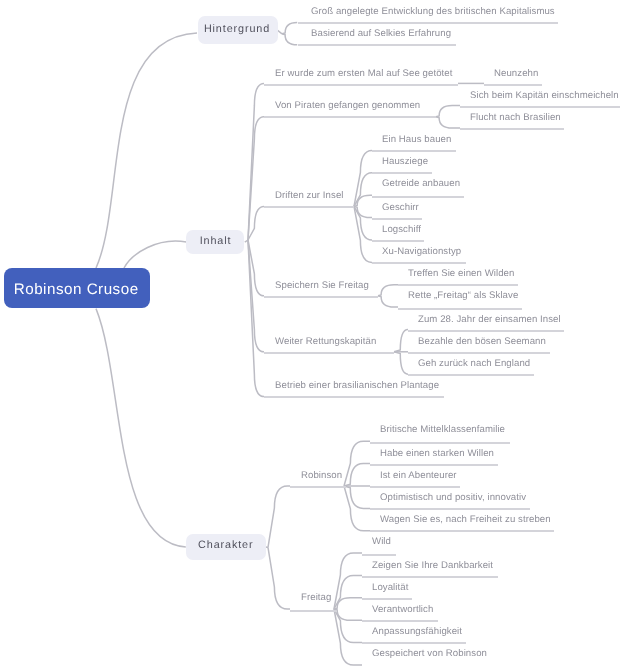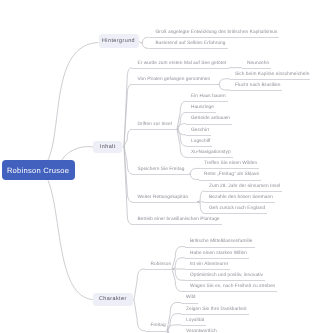--- a/index.html
+++ b/index.html
@@ -1,18 +1,18 @@
 <!DOCTYPE html>
 <html><head>
 <meta charset="utf-8">
 <title>Robinson Crusoe</title>
 <style>
   html,body{margin:0;padding:0;background:#ffffff;}
   body{width:310px;height:333px;overflow:hidden;font-family:"Liberation Sans",sans-serif;-webkit-font-smoothing:antialiased;text-rendering:geometricPrecision;}
-  #mindmap{position:relative;width:310px;height:258px;margin-top:26px;}
+  #mindmap{position:relative;width:310px;height:258px;}
   #links{position:absolute;left:0;top:0;width:310px;height:333px;overflow:visible;}
   .node{position:absolute;white-space:nowrap;box-sizing:border-box;}
   .root-node{background:#4260bd;color:#ffffff;border-radius:4px;font-size:7.6px;letter-spacing:.25px;
     display:flex;align-items:center;justify-content:center;}
   .branch-node{background:#edeef6;color:#50505c;border-radius:3.5px;font-size:5.4px;letter-spacing:.45px;
     display:flex;align-items:center;justify-content:center;}
   .leaf-node{color:#8f8f99;font-size:4.8px;letter-spacing:.04px;line-height:6px;
     padding:0 1px;}
   .leaf-rule{position:absolute;height:1px;background:#d4d4da;}
 </style>

